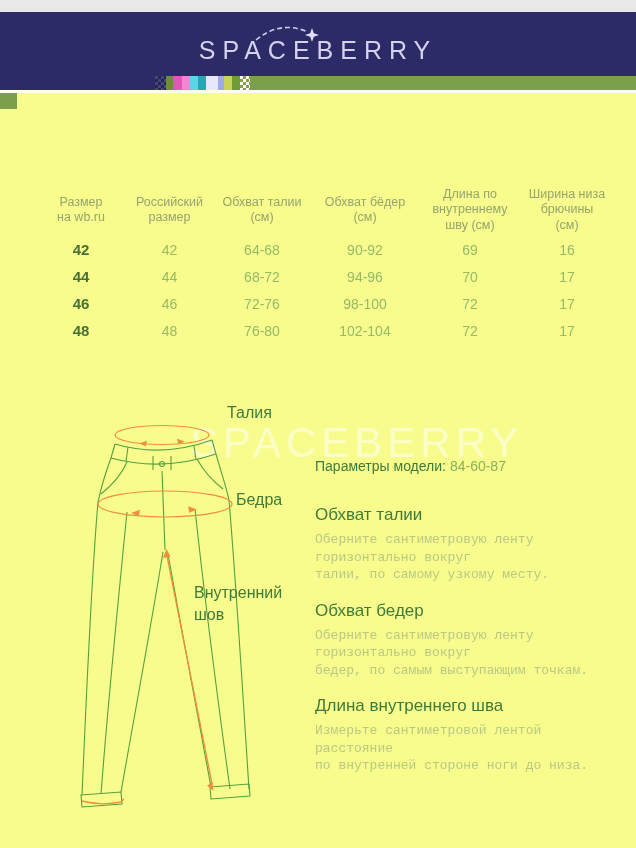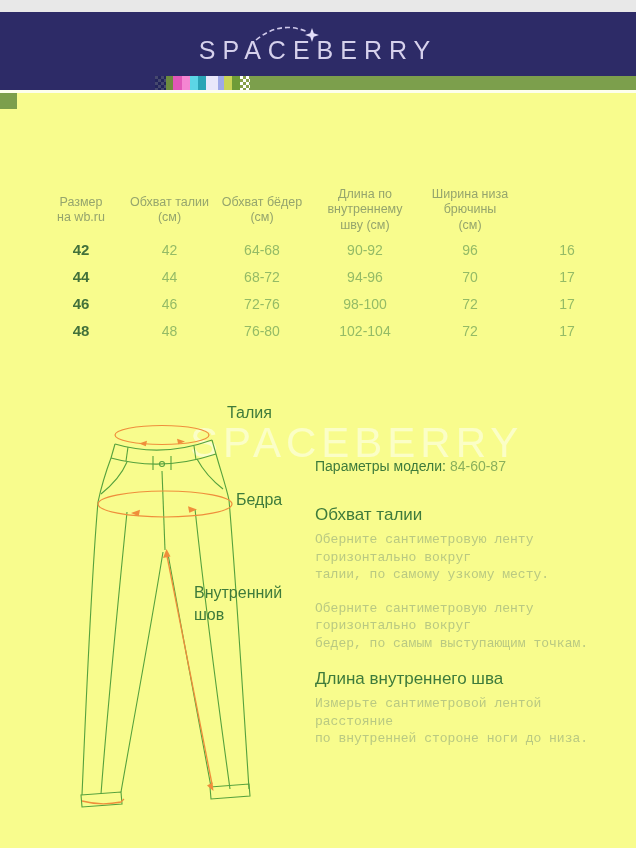--- a/index.html
+++ b/index.html
@@ -97,39 +97,41 @@
     <div class="blk g9"></div>
     <div class="blk g10"></div>
     <div class="blk g11"></div>
   </div>
   <div class="white-line"></div>
   <div class="olive-chip"></div>
 
   <div class="t-head">
     <div class="hc">Размер
 на wb.ru</div>
+    <div class="hc">Российский
+размер</div>
     <div class="hc">Обхват талии
 (см)</div>
     <div class="hc">Обхват бёдер
 (см)</div>
     <div class="hc">Длина по
 внутреннему
 шву (см)</div>
     <div class="hc">Ширина низа
 брючины
 (см)</div>
   </div>
 
   <div class="t-body">
     <div class="t-row">
       <div class="c first">42</div>
       <div class="c">42</div>
       <div class="c">64-68</div>
       <div class="c">90-92</div>
-      <div class="c">96</div>
+      <div class="c">69</div>
       <div class="c">16</div>
     </div>
     <div class="t-row">
       <div class="c first">44</div>
       <div class="c">44</div>
       <div class="c">68-72</div>
       <div class="c">94-96</div>
       <div class="c">70</div>
       <div class="c">17</div>
     </div>
@@ -212,20 +214,21 @@
       <span class="val">84-60-87</span>
     </div>
 
     <div class="sections">
       <div class="sect">
         <div class="title">Обхват талии</div>
         <div class="txt">Оберните сантиметровую ленту горизонтально вокруг
 талии, по самому узкому месту.</div>
       </div>
       <div class="sect">
+        <div class="title">Обхват бедер</div>
         <div class="txt">Оберните сантиметровую ленту горизонтально вокруг
 бедер, по самым выступающим точкам.</div>
       </div>
       <div class="sect">
         <div class="title">Длина внутреннего шва</div>
         <div class="txt">Измерьте сантиметровой лентой расстояние
 по внутренней стороне ноги до низа.</div>
       </div>
     </div>
   </div>

